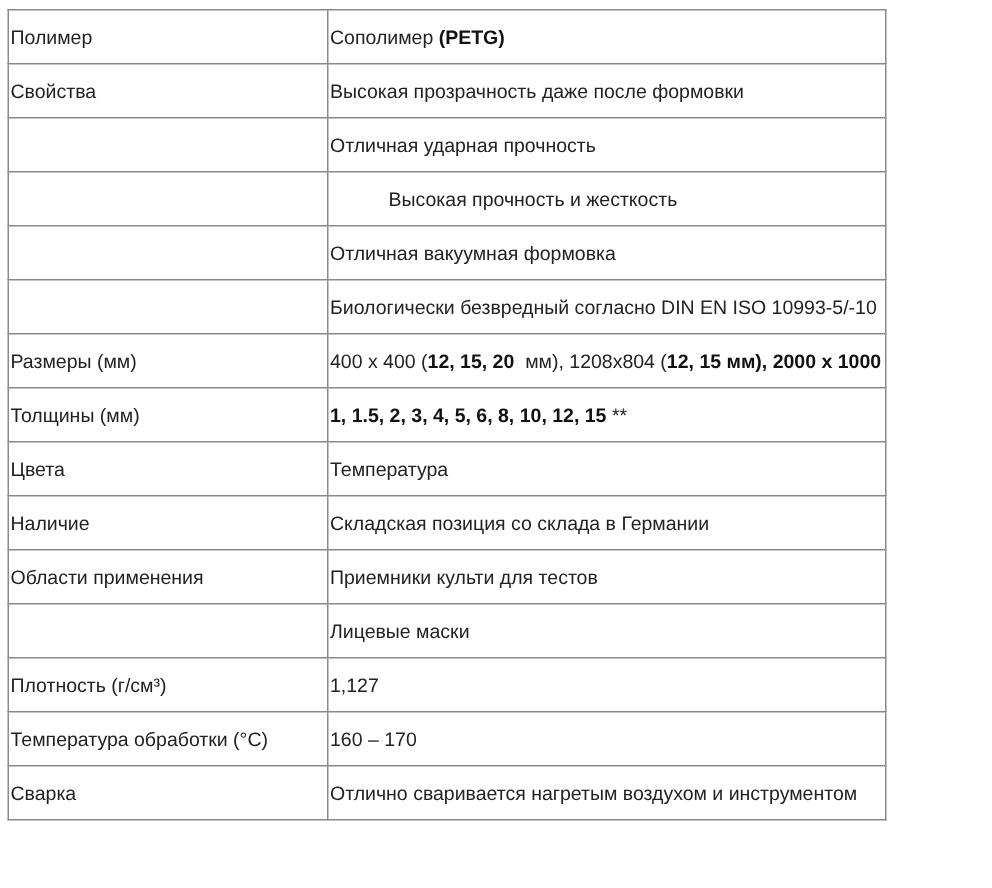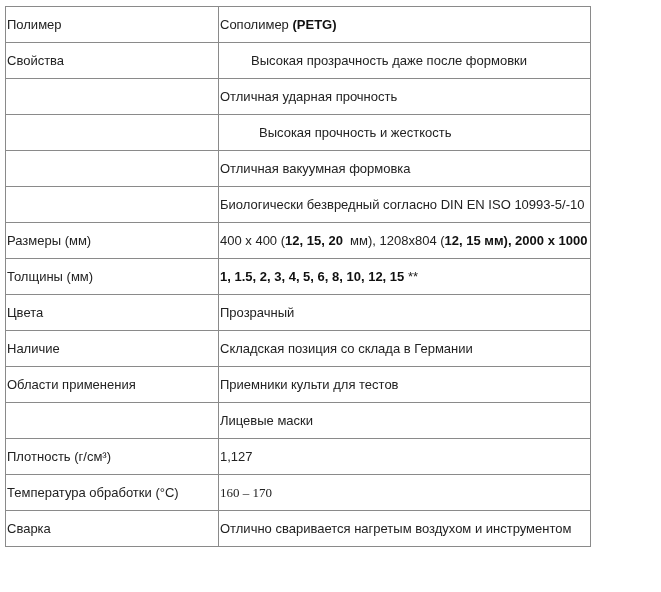--- a/index.html
+++ b/index.html
@@ -20,21 +20,21 @@
 <body>
 
 <table class="spec">
   <tbody id="tbody">
       <tr>
         <td class="k">Полимер</td>
         <td><span style="white-space: pre;">Сополимер </span><b style="white-space: pre;">(PETG)</b></td>
       </tr>
       <tr>
         <td class="k">Свойства</td>
-        <td><span style="white-space: pre; padding-left: 31px;">Высокая прозрачность даже после формовки</span></td>
+        <td><span style="white-space: pre;">Высокая прозрачность даже после формовки</span></td>
       </tr>
       <tr>
         <td class="k"></td>
         <td><span style="white-space: pre;">Отличная ударная прочность</span></td>
       </tr>
       <tr>
         <td class="k"></td>
         <td><span style="white-space: pre; margin-left: 39px;">Высокая прочность и жесткость</span></td>
       </tr>
       <tr>
@@ -48,40 +48,40 @@
       <tr>
         <td class="k">Размеры (мм)</td>
         <td><span style="white-space: pre;">400 x 400 (</span><b style="white-space: pre;">12, 15, 20</b><span style="white-space: pre;">  мм), 1208x804 (</span><b style="white-space: pre;">12, 15 мм), 2000 x 1000</b></td>
       </tr>
       <tr>
         <td class="k">Толщины (мм)</td>
         <td><b style="white-space: pre;">1, 1.5, 2, 3, 4, 5, 6, 8, 10, 12, 15</b><span style="white-space: pre;"> **</span></td>
       </tr>
       <tr>
         <td class="k">Цвета</td>
-        <td><span style="white-space: pre;">Прозрачный</span></td>
+        <td><span style="white-space: pre;">Температура</span></td>
       </tr>
       <tr>
         <td class="k">Наличие</td>
         <td><span style="white-space: pre;">Складская позиция со склада в Германии</span></td>
       </tr>
       <tr>
         <td class="k">Области применения</td>
         <td><span style="white-space: pre;">Приемники культи для тестов</span></td>
       </tr>
       <tr>
         <td class="k"></td>
         <td><span style="white-space: pre;">Лицевые маски</span></td>
       </tr>
       <tr>
         <td class="k">Плотность (г/см³)</td>
         <td><span style="white-space: pre;">1,127</span></td>
       </tr>
       <tr>
         <td class="k">Температура обработки (°C)</td>
-        <td><span style="white-space: pre; font-family: Liberation Serif, serif;">160 – 170</span></td>
+        <td><span style="white-space: pre;">160 – 170</span></td>
       </tr>
       <tr>
         <td class="k">Сварка</td>
         <td><span style="white-space: pre;">Отлично сваривается нагретым воздухом и инструментом</span></td>
       </tr>
     </tbody>
 </table>
 
 </body></html>

